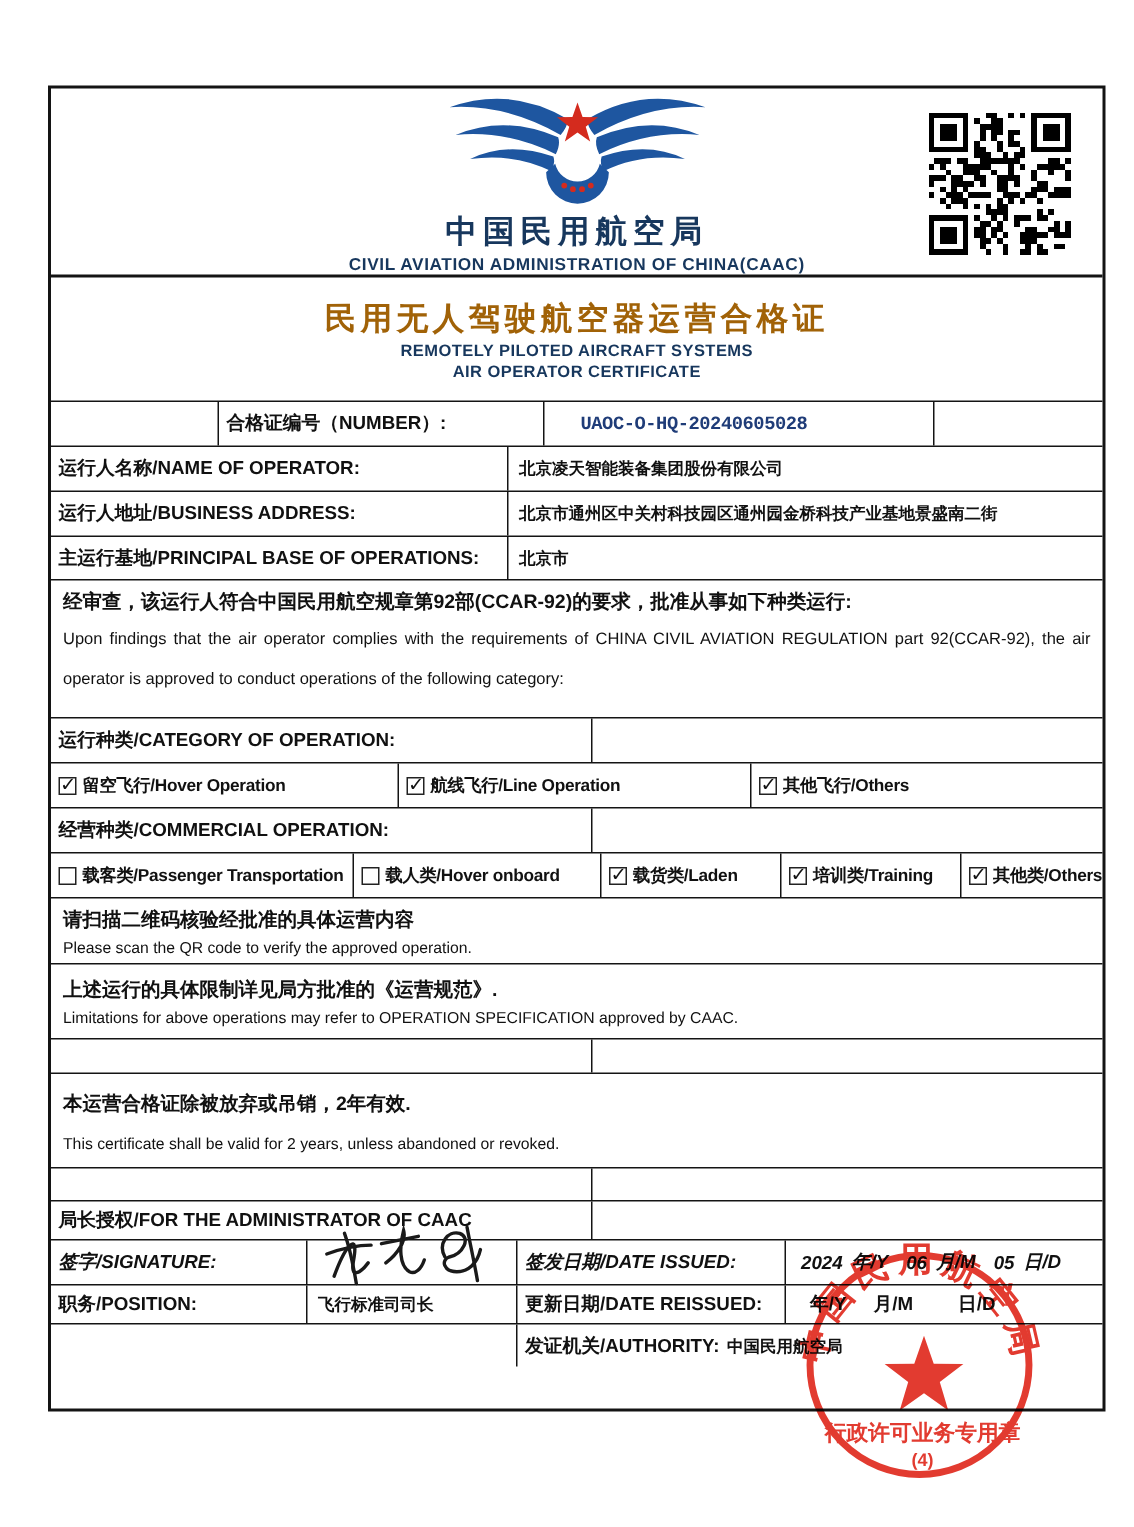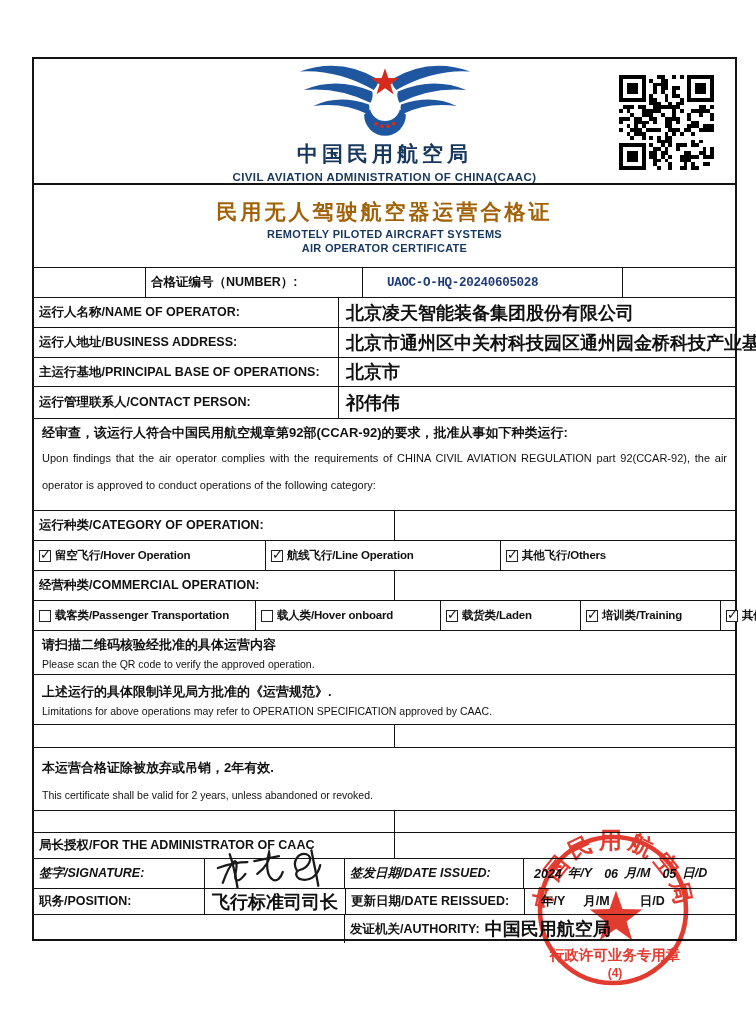--- a/index.html
+++ b/index.html
@@ -31,21 +31,21 @@
   .org-cn { font-size:21px; font-weight:bold; color:#17375d; letter-spacing:4px; margin-top:1px; }
   .org-en { font-size:11.5px; font-weight:bold; color:#17375d; letter-spacing:.4px; margin-top:3px; }
   .qr { position:absolute; left:585px; top:16px; width:95px; height:95px; }
 
   
   .ttl { flex-direction:column; align-items:center; justify-content:center; }
   .title-cn { font-size:21px; font-weight:bold; color:#a16207; letter-spacing:3px; }
   .title-en { font-size:11px; font-weight:bold; color:#17375d; margin-top:2px; letter-spacing:.3px; }
 
   .lbl { font-weight:bold; font-size:12.5px; padding:0 5px; white-space:nowrap; }
-  .val { font-weight:bold; font-size:18px; padding:0 7px; white-space:nowrap;font-family:Liberation Mono, monospace; }
+  .val { font-weight:bold; font-size:11px; padding:0 7px; white-space:nowrap;font-family:Liberation Mono, monospace; }
   .num-val { font-family:"Liberation Mono","DejaVu Sans Mono",monospace; font-weight:bold; font-size:12.5px; color:#1f3c78; letter-spacing:-0.3px;padding-left:24px; }
 
   .para { flex-direction:column; align-items:stretch; justify-content:flex-start; padding:5px 8px; }
   .para .cn { font-weight:bold; font-size:13px; }
   .para .en { font-size:11px; margin-top:3px; }
   .jus { text-align:justify; line-height:27px; }
 
   .opt { padding:0 3px 0 5px; gap:4px; }
   .opt .box { flex:0 0 auto; width:12px; height:12px; border:1.6px solid #222; position:relative; background:#fff; }
   .opt .box.checked::after { content:"✓"; position:absolute; left:0px; top:-4px; font-size:13px; font-weight:bold; color:#111; }
@@ -319,24 +319,20 @@
     <div class="cell val grow">北京凌天智能装备集团股份有限公司</div>
   </div>
   <div class="row" style="height:30px;">
     <div class="cell first lbl" style="flex:0 0 304px;">运行人地址/BUSINESS ADDRESS:</div>
     <div class="cell val grow">北京市通州区中关村科技园区通州园金桥科技产业基地景盛南二街</div>
   </div>
   <div class="row" style="height:29px;">
     <div class="cell first lbl" style="flex:0 0 304px;">主运行基地/PRINCIPAL BASE OF OPERATIONS:</div>
     <div class="cell val grow">北京市</div>
   </div>
-  <div class="row" style="height:32px;">
-    <div class="cell first lbl" style="flex:0 0 304px;">运行管理联系人/CONTACT PERSON:</div>
-    <div class="cell val grow">祁伟伟</div>
-  </div>
 
   <div class="row para" style="height:92px;">
     <div class="cn">经审查，该运行人符合中国民用航空规章第92部(CCAR-92)的要求，批准从事如下种类运行:</div>
     <div class="en jus">Upon findings that the air operator complies with the requirements of CHINA CIVIL AVIATION REGULATION part 92(CCAR-92), the air operator is approved to conduct operations of the following category:</div>
   </div>
 
   <div class="row" style="height:30px;">
     <div class="cell first lbl" style="flex:0 0 360px;">运行种类/CATEGORY OF OPERATION:</div>
     <div class="cell grow"></div>
   </div>
@@ -352,21 +348,21 @@
     <div class="cell opt grow">
       <span class="box checked"></span>
       <span class="olabel">其他飞行/Others</span>
     </div>
   </div>
 
   <div class="row" style="height:30px;">
     <div class="cell first lbl" style="flex:0 0 360px;">经营种类/COMMERCIAL OPERATION:</div>
     <div class="cell grow"></div>
   </div>
-  <div class="row" style="height:30px;gap:20px;">
+  <div class="row" style="height:30px;">
     <div class="cell first opt" style="flex:0 0 201px;">
       <span class="box"></span>
       <span class="olabel">载客类/Passenger Transportation</span>
     </div>
     <div class="cell opt" style="flex:0 0 165px;">
       <span class="box"></span>
       <span class="olabel">载人类/Hover onboard</span>
     </div>
     <div class="cell opt" style="flex:0 0 120px;">
       <span class="box checked"></span>

